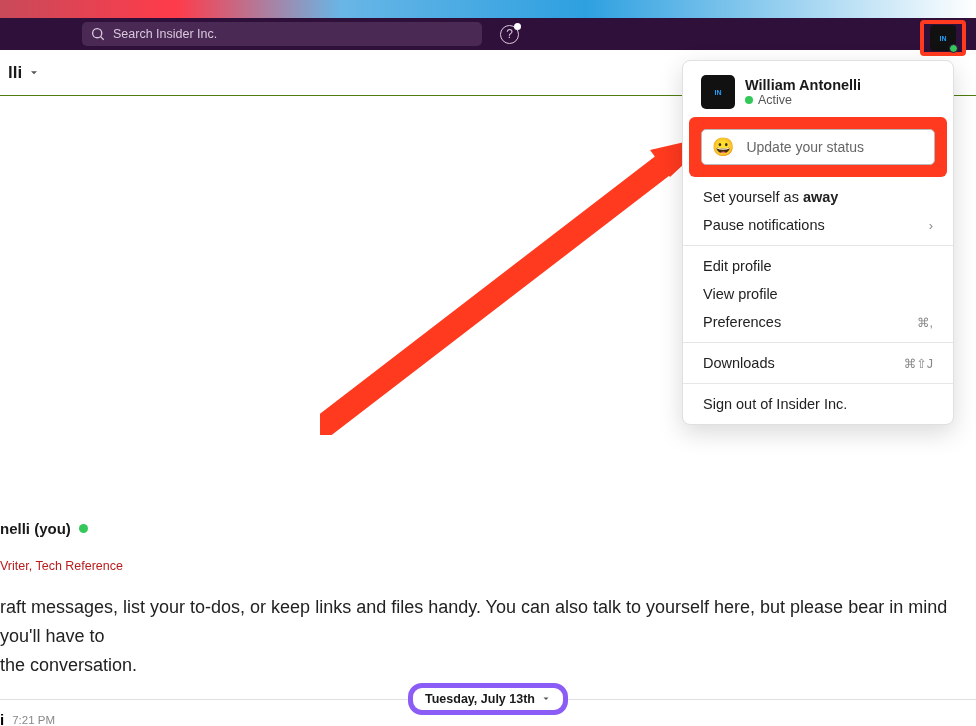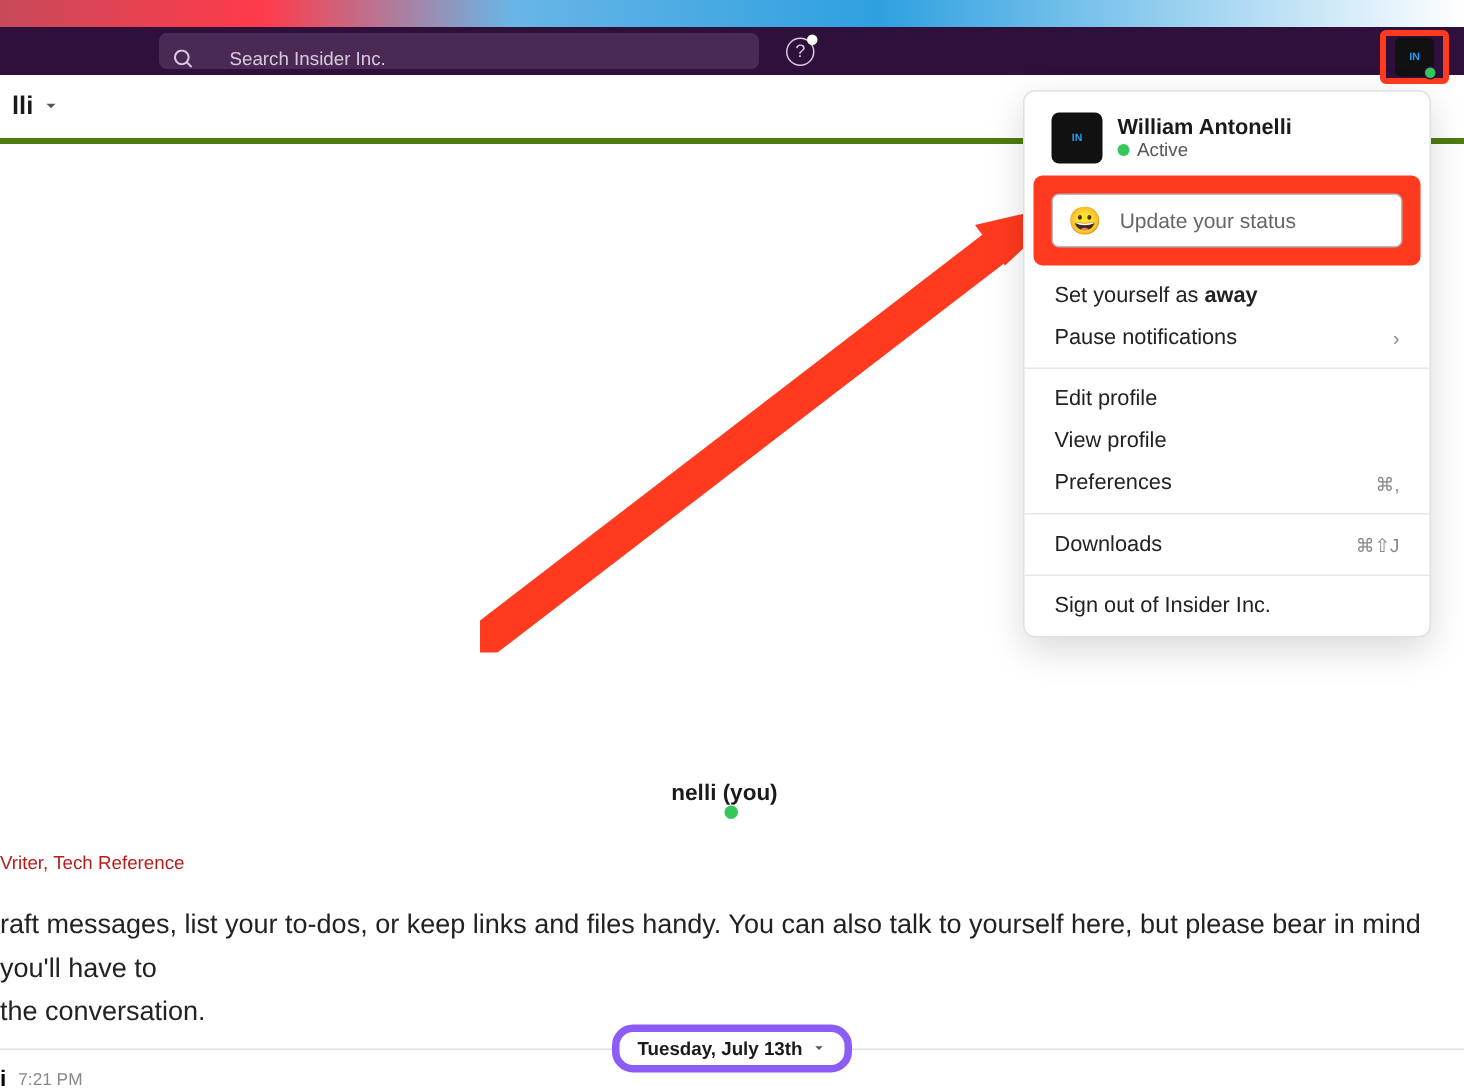--- a/index.html
+++ b/index.html
@@ -18,30 +18,29 @@
   }
   .top-bar {
     position: absolute;
     top: 18px; left: 0; right: 0; height: 32px;
     background: #2f103a;
     display: flex;
     align-items: center;
     padding: 0 10px;
   }
   .search-container {
-    margin-left: 96px;
+    margin-left: 72px;
     width: 400px;
     height: 24px;
     background: #4a2a55;
     border-radius: 5px;
     display: flex;
-    align-items: flex-end;
+    align-items: center;
     padding: 0 10px;
     color: #d9c9dc;
-    gap: 16px;
   }
   .search-container svg { width: 13px; height: 13px; fill: #d9c9dc; margin-right: 8px; }
   .search-ph { font-size: 12.5px; color: #d9c9dc; }
   .help-btn {
     margin-left: 18px;
     width: 19px; height: 19px;
     border: 1.5px solid #d9c9dc;
     border-radius: 50%;
     color: #d9c9dc;
     display: flex; align-items: center; justify-content: center;
@@ -68,21 +67,21 @@
     position: relative;
   }
   .avatar-inner .dot {
     position: absolute; bottom: -2px; right: -2px;
     width: 9px; height: 9px; background: #34c759; border-radius: 50%;
     border: 1.5px solid #2f103a;
   }
   .channel-header {
     position: absolute;
     top: 50px; left: 0; right: 0; height: 46px;
-    border-bottom: 4px solid #4d7c0f;
+    border-bottom: 1px solid #4d7c0f;
     display: flex; align-items: center;
     padding: 0 8px;
     font-weight: 800;
     font-size: 17px;
     color: #1a1a1a;
   }
   .channel-header svg { width: 12px; height: 12px; margin-left: 6px; fill: #555; }
 
   
   .user-menu {
@@ -148,21 +147,20 @@
   .self-area {
     position: absolute;
     left: 0; right: 0; top: 520px;
     padding: 0 10px 0 0;
     color: #1a1a1a;
   }
   .self-head {
     display: flex; align-items: center;
     font-weight: 800; font-size: 15px;
     margin-bottom: 22px;
-    flex-direction: column;
   }
   .self-head .dot {
     width:9px;height:9px;background:#34c759;border-radius:50%;margin-left:8px;
   }
   .self-title { font-size: 12.5px; color: #b91c1c; margin-bottom: 20px; }
   .self-desc { font-size: 18px; line-height: 1.6; color: #222; margin-right:10px;margin-top:17px; }
   .date-divider {
     position: absolute;
     left: 0; right: 0; top: 683px;
     display: flex; align-items: center; justify-content: center;

